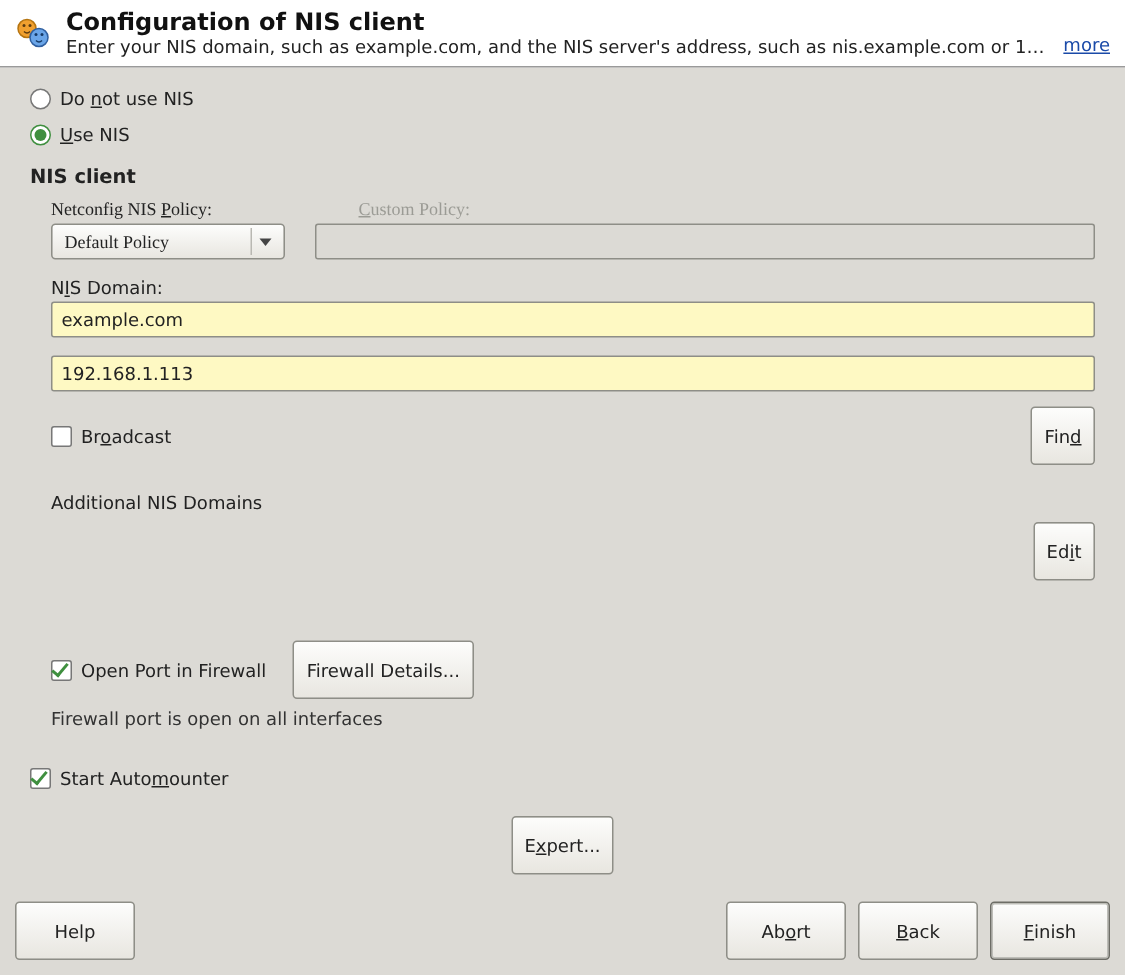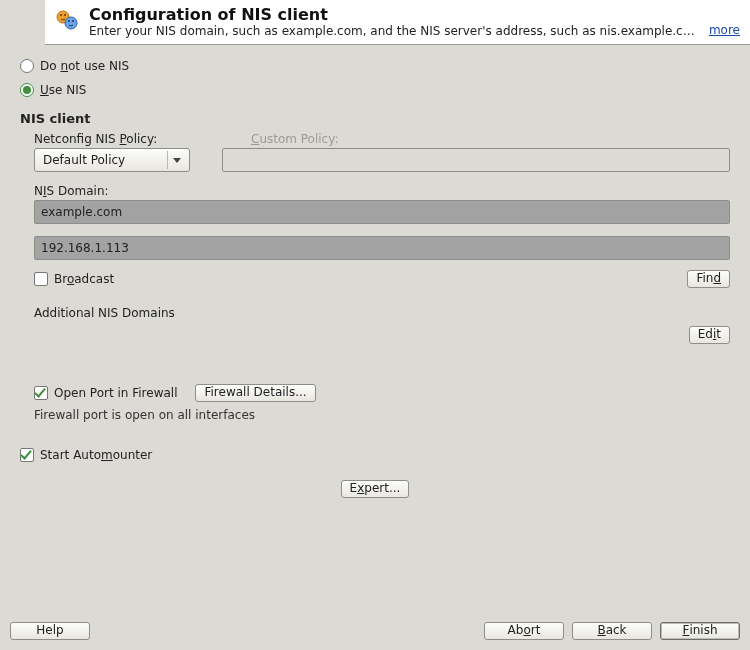--- a/index.html
+++ b/index.html
@@ -8,26 +8,25 @@
     width: 750px;
     height: 650px;
     font-family: "DejaVu Sans", "Liberation Sans", Arial, sans-serif;
     font-size: 12px;
     color: #222;
     background: #dcdad5;
     overflow: hidden;
   }
   .header {
     display: flex;
-    align-items: flex-start;
+    align-items: center;
     background: #fff;
     border-bottom: 1px solid #9a9a9a;
     padding: 6px 10px 6px 8px;
     gap: 8px;
-    margin-left: 45px;
   }
   .header-icon svg { display: block; }
   .header-text { flex: 1; min-width: 0; }
   .header-title {
     font-size: 16px;
     font-weight: bold;
     color: #111;
     line-height: 1.15;
   }
   .header-sub {
@@ -82,22 +81,23 @@
   .section-title {
     font-weight: bold;
     font-size: 13px;
     margin-top: 14px;
     margin-bottom: 6px;
   }
   .fieldset { padding-left: 14px; }
 
   .two-col {
     display: flex;
-    gap: 28px;
+    gap: 16px;
     align-items: flex-start;
+    font-family: Liberation Serif, serif;
   }
   .col1 { flex: 0 0 160px; }
   .col2 { flex: 1; }
 
   .field-label {
     font-size: 12px;
     color: #222;
     margin-bottom: 2px;
   }
   .field-label.disabled { color: #9b9b95; margin-left: 29px; }
@@ -124,21 +124,21 @@
     border-left: 4px solid transparent;
     border-right: 4px solid transparent;
     border-top: 5px solid #444;
   }
 
   .text-input {
     width: 100%;
     height: 24px;
     border: 1px solid #8e8e87;
     border-radius: 2px;
-    background: #a3a3a3;
+    background: #fef9c3;
     padding: 0 6px;
     font: inherit;
     color: #222;
   }
   .text-input.disabled {
     background: #dcdad5;
     color: #9b9b95;
   }
 
   .row { margin-top: 12px; }
@@ -168,23 +168,23 @@
     position: absolute;
     left: 2px; top: -1px;
     width: 4px; height: 9px;
     border-right: 2px solid #3f8f3f;
     border-bottom: 2px solid #3f8f3f;
     transform: rotate(40deg);
   }
 
   .btn {
     display: inline-flex;
-    align-items: flex-start;
+    align-items: center;
     justify-content: center;
-    height: 18px;
+    height: 39px;
     min-width: 40px;
     padding: 0 8px;
     border: 1px solid #8e8e87;
     border-radius: 3px;
     background: linear-gradient(#fdfdfc, #e8e6e0);
     cursor: pointer;
     font: inherit;
     color: #222;
   }
   .btn-wide { min-width: 80px; padding: 0 14px; margin-top: 37px; }

